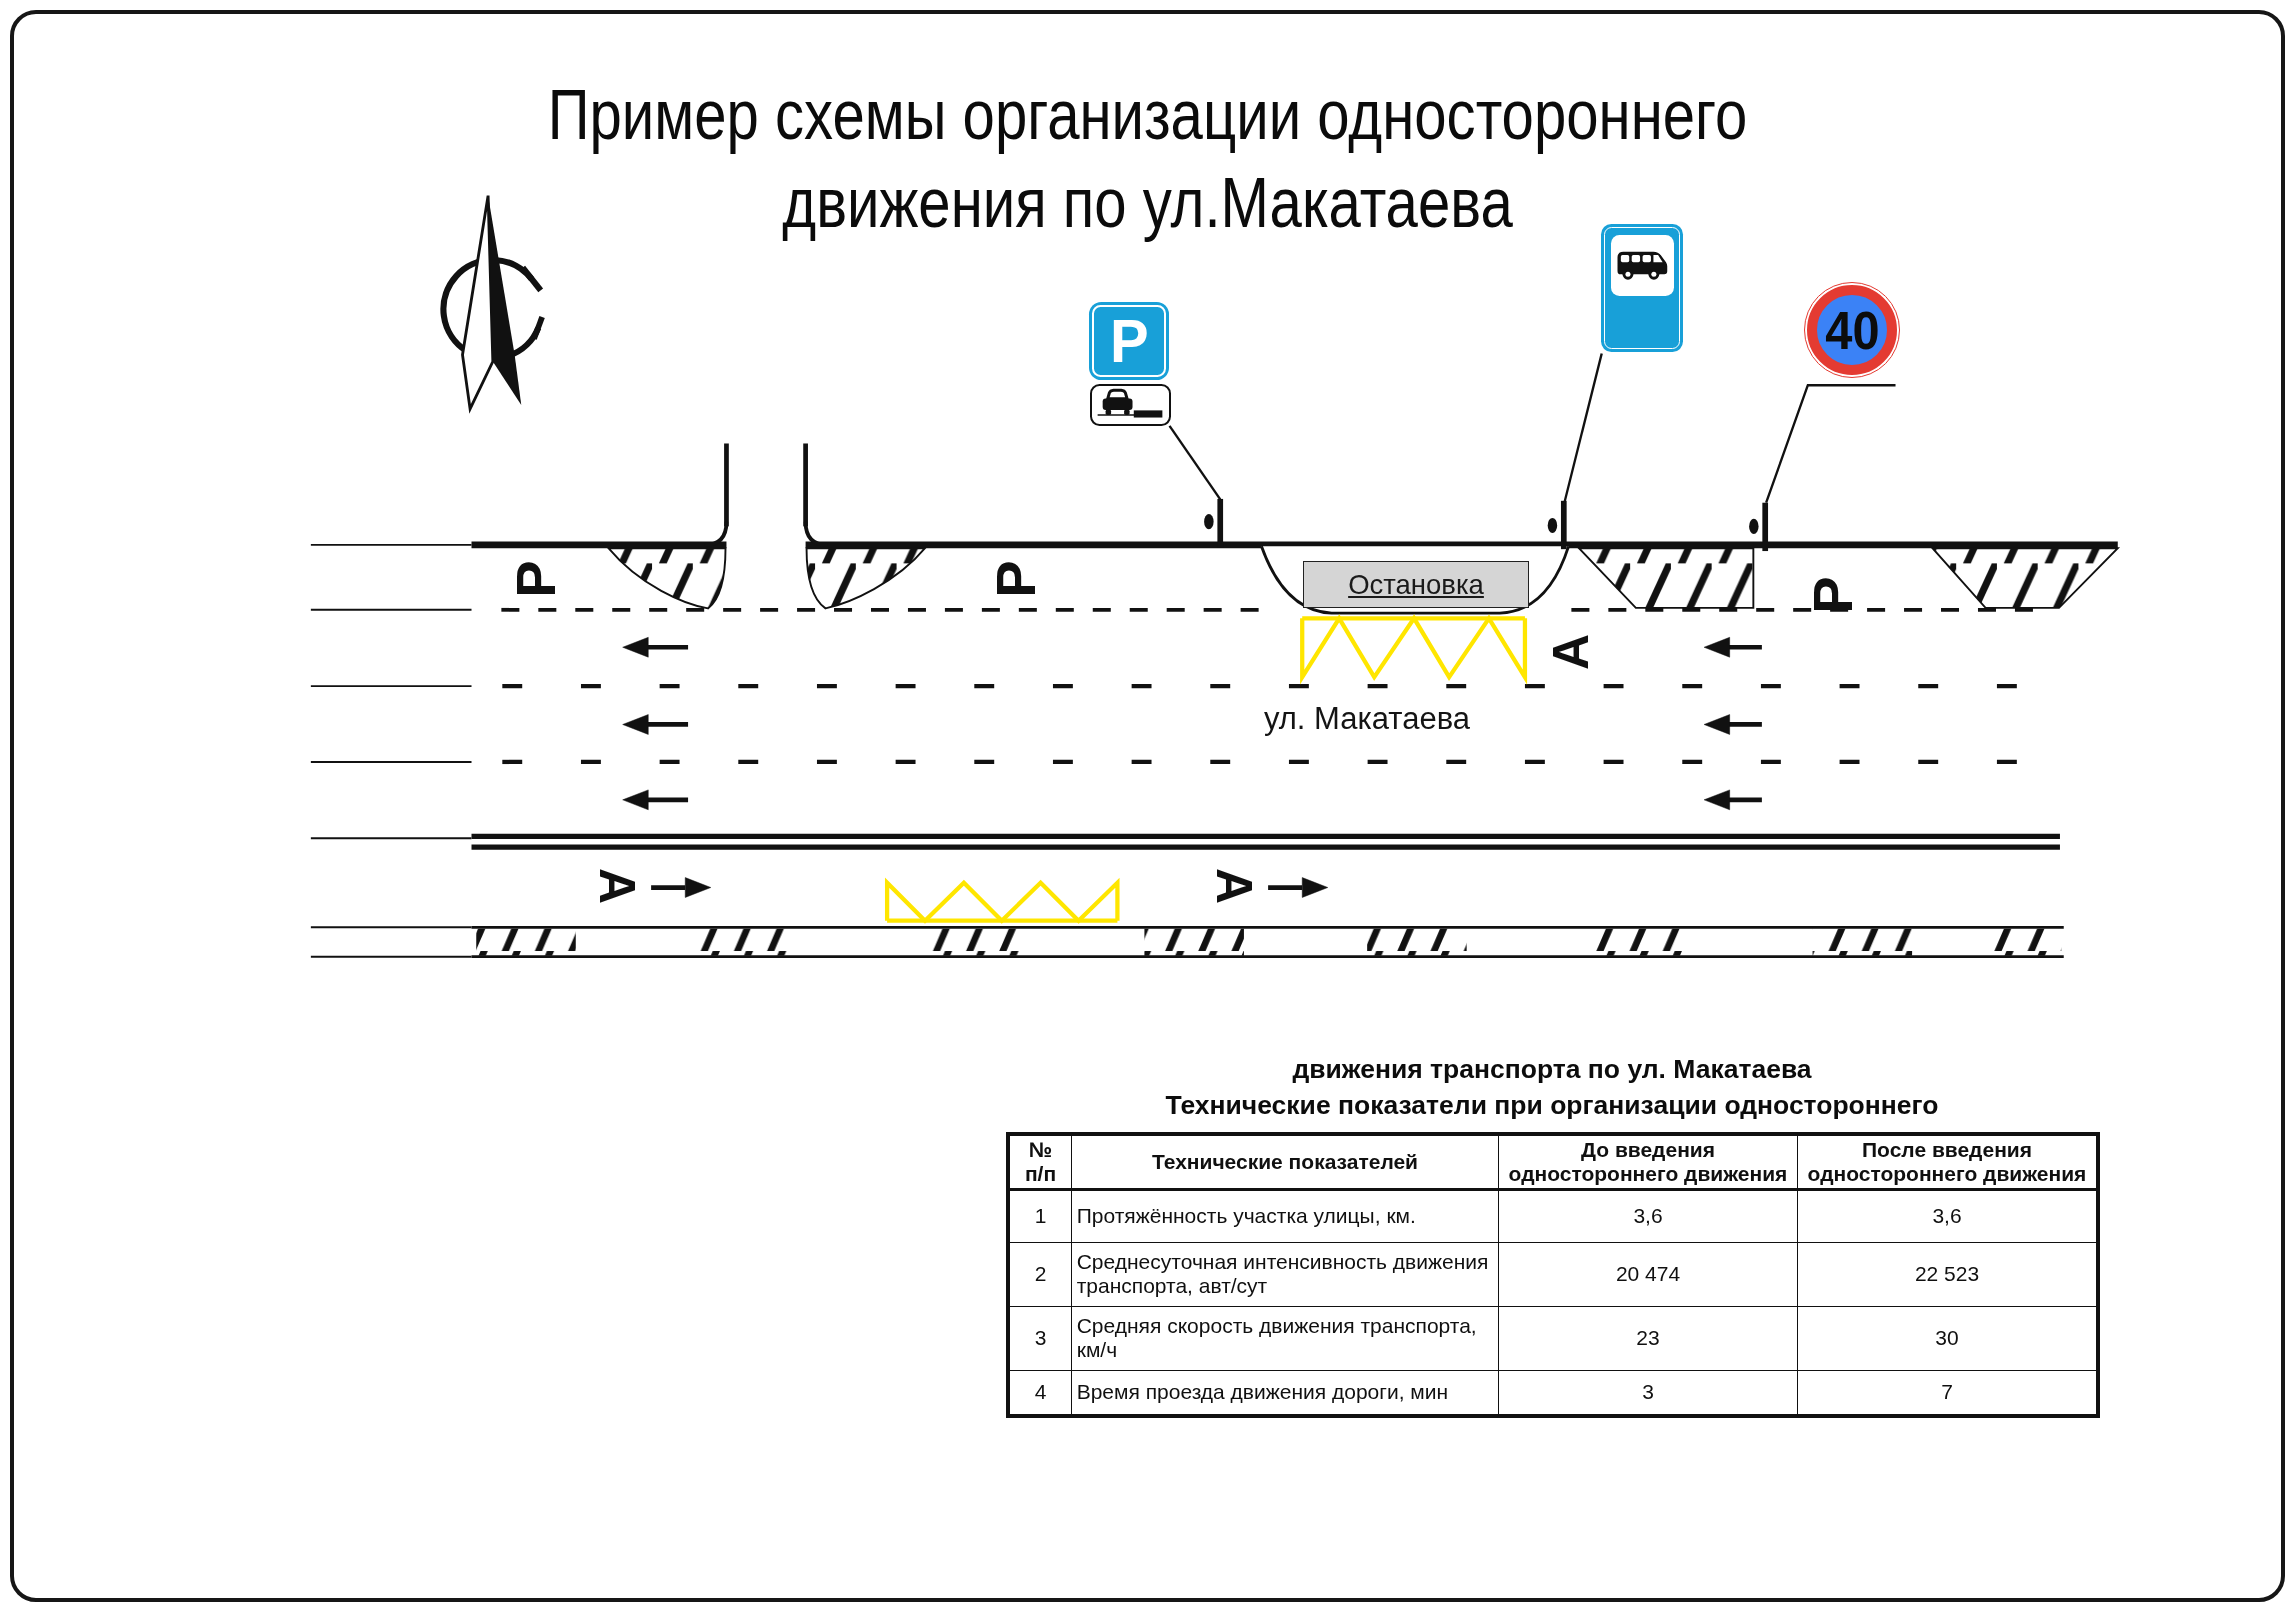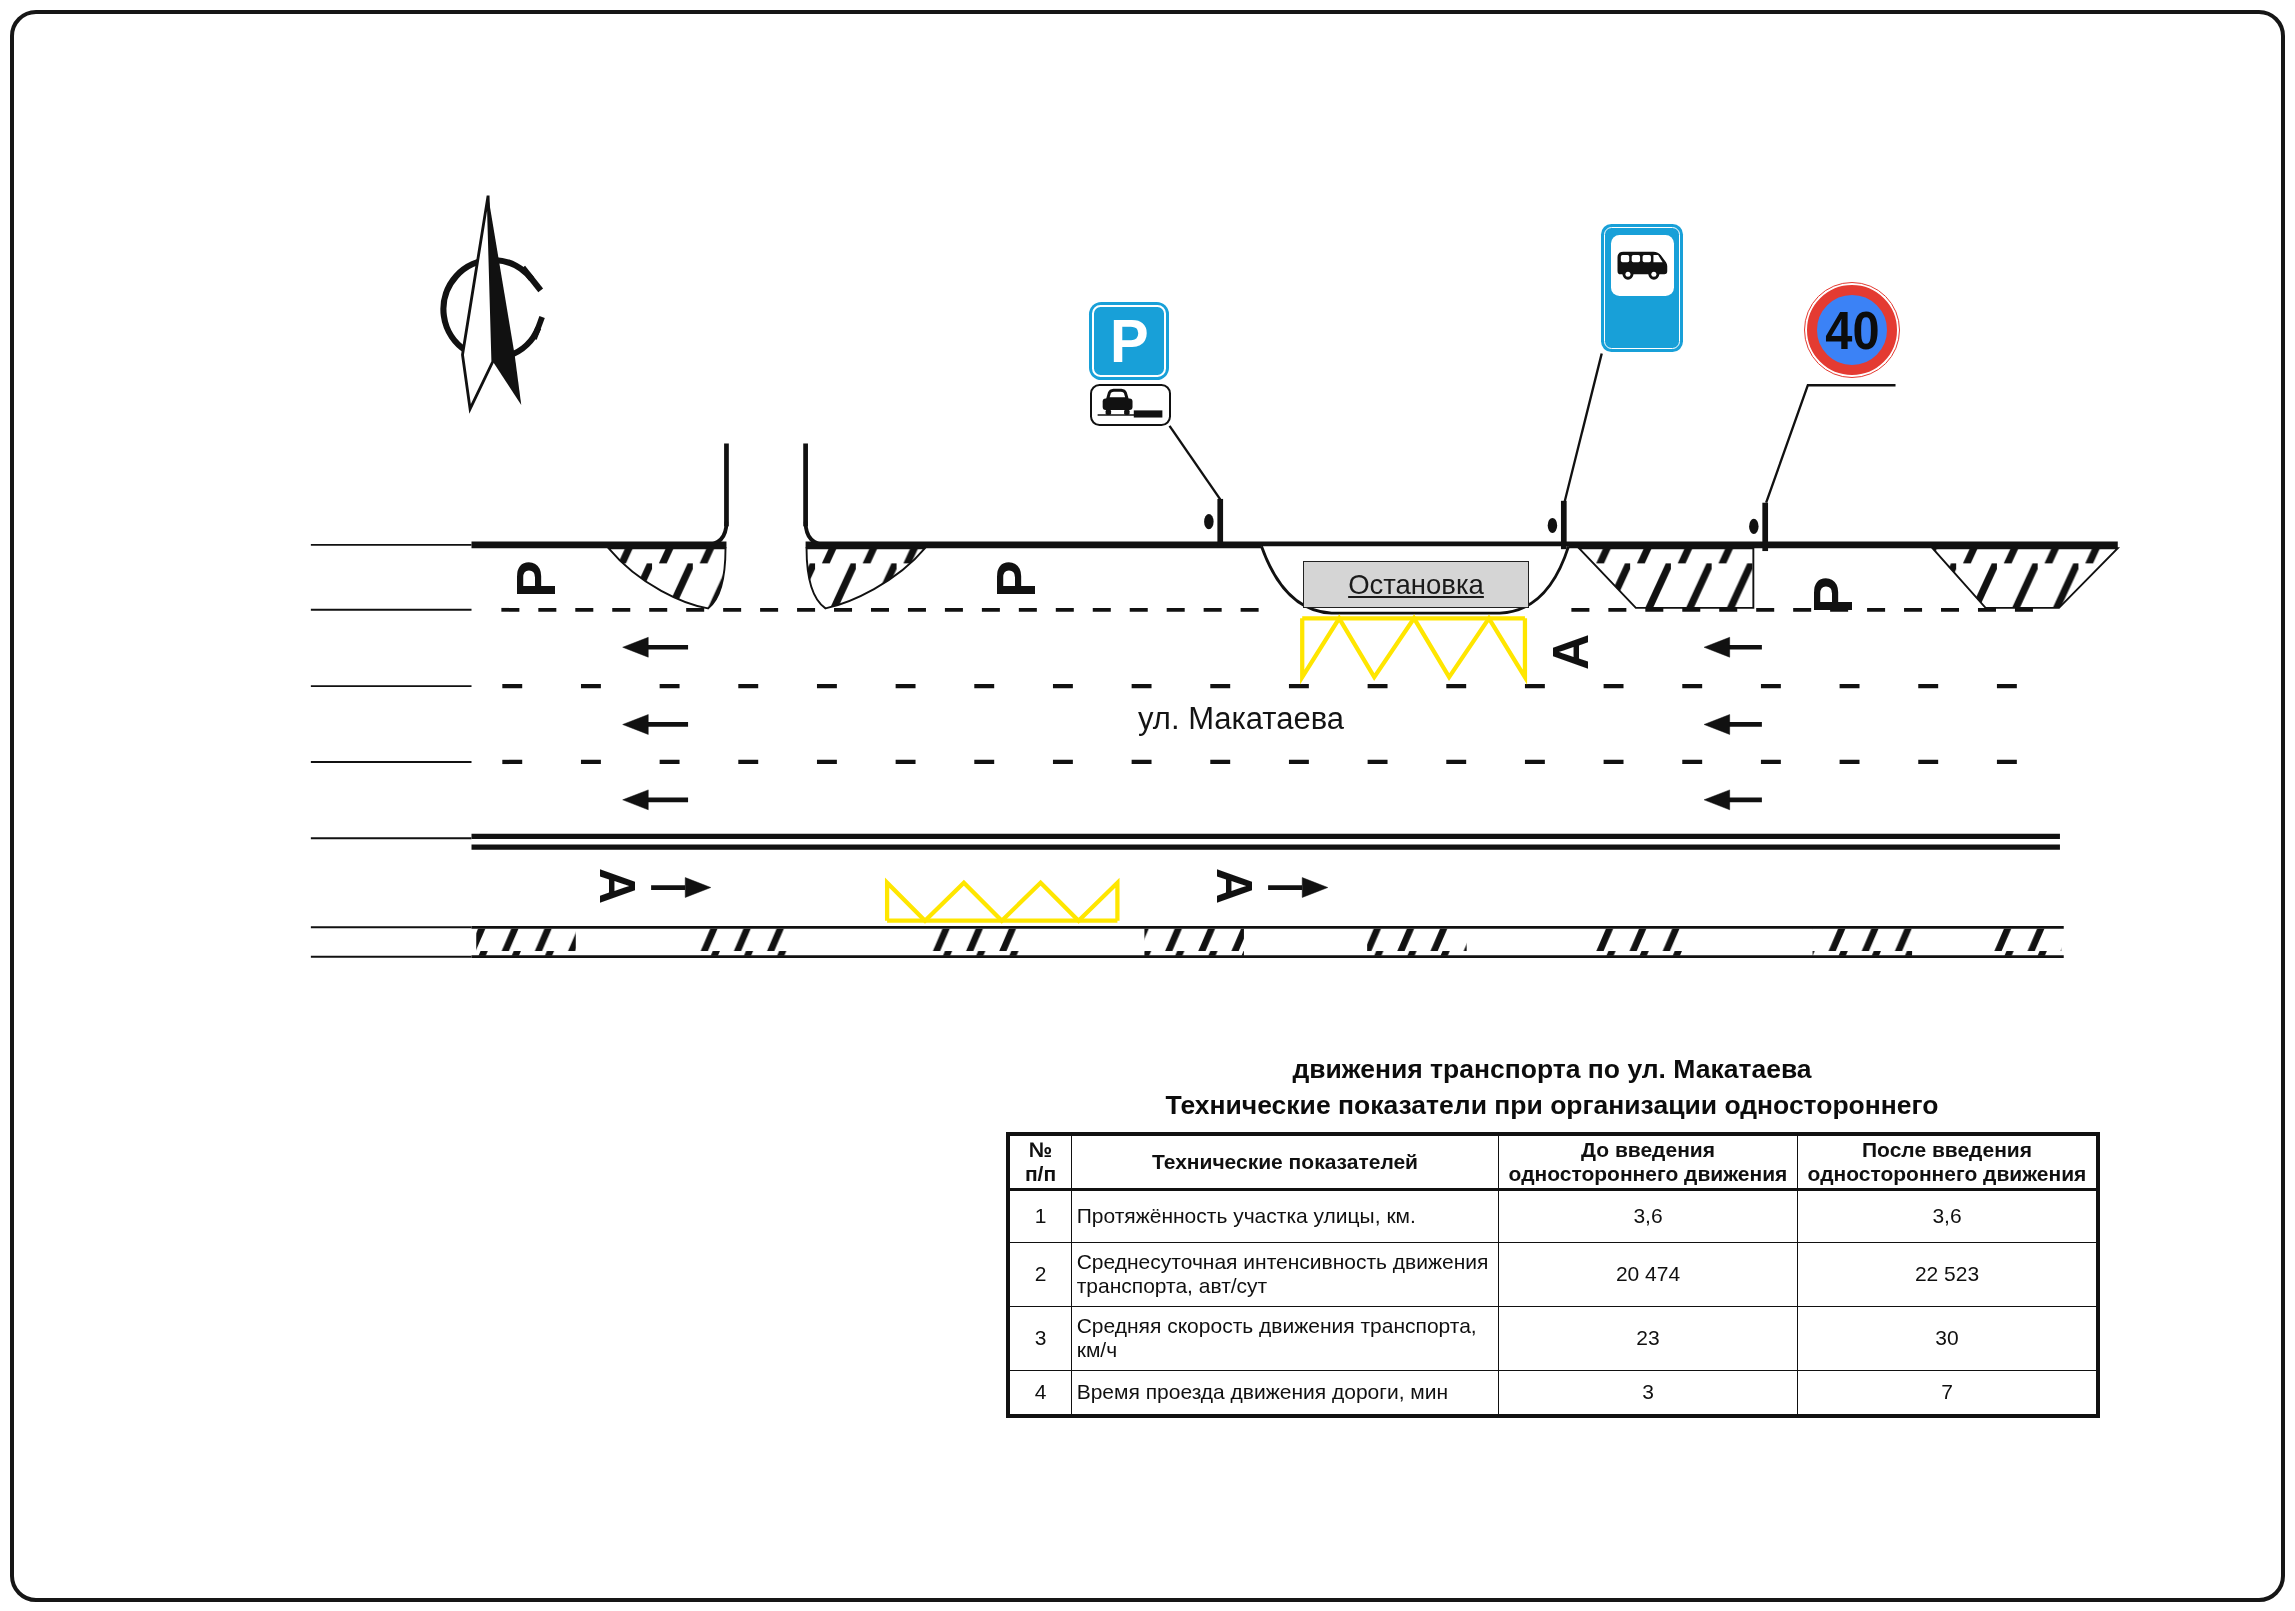--- a/index.html
+++ b/index.html
@@ -14,21 +14,21 @@
          font-size:70px;line-height:88px;color:#0b0b0b;}
   .title .tline{display:block;transform:scaleX(.83);transform-origin:50% 50%;white-space:nowrap;}
   .scheme{position:absolute;left:0;top:0;width:2295px;height:1612px;}
 
   
   .road-letter{position:absolute;display:flex;align-items:center;justify-content:center;
                font-weight:bold;color:#111;}
   .rot-ccw{transform:rotate(-90deg);}
   .rot-cw{transform:rotate(90deg);}
 
-  .street-label{position:absolute;left:1138px;top:701px;width:332px;text-align:left;
+  .street-label{position:absolute;left:1138px;top:701px;width:332px;text-align:right;
                 font-size:31px;color:#141414;}
 
   .busstop-box{position:absolute;left:1303px;top:561px;width:224px;height:45px;
                background:var(--bus-stop-gray);border:1.9px solid #222;
                display:flex;align-items:center;justify-content:center;font-size:27.5px;color:#1a1a1a;text-decoration:underline;}
 
   
   .sign-p{position:absolute;left:1089px;top:302px;width:80px;height:78px;
           background:var(--sign-blue);border-radius:12.3px;}
   .sign-p .ring{position:absolute;left:3.3px;top:3.3px;right:3.3px;bottom:3.3px;
@@ -62,20 +62,24 @@
   .pre{white-space:pre-line;}
   .c1{width:63px;} .c2{width:427px;} .c3{width:299px;} .c4{width:300px;}
   tr.r{height:53px;} tr.r2,tr.r3{height:64px;} tr.r4{height:45px;} tr.hdr{height:51px;}
 </style>
 </head>
 <body>
 
 <div class="stage">
   <div class="page-border"></div>
 
+  <div class="title">
+    <span class="tline">Пример схемы организации одностороннего</span>
+    <span class="tline">движения по ул.Макатаева</span>
+  </div>
 
   <svg class="scheme" viewBox="0 0 4843 3400">
     <defs>
       <pattern id="hatch" patternUnits="userSpaceOnUse" width="86" height="132">
         <line x1="18" y1="142" x2="88" y2="-10" stroke="#111" stroke-width="15"></line>
       </pattern>
       <pattern id="bandhatch" patternUnits="userSpaceOnUse" width="70" height="59">
         <line x1="12" y1="69" x2="46" y2="-10" stroke="#111" stroke-width="14"></line>
       </pattern>
     </defs>

